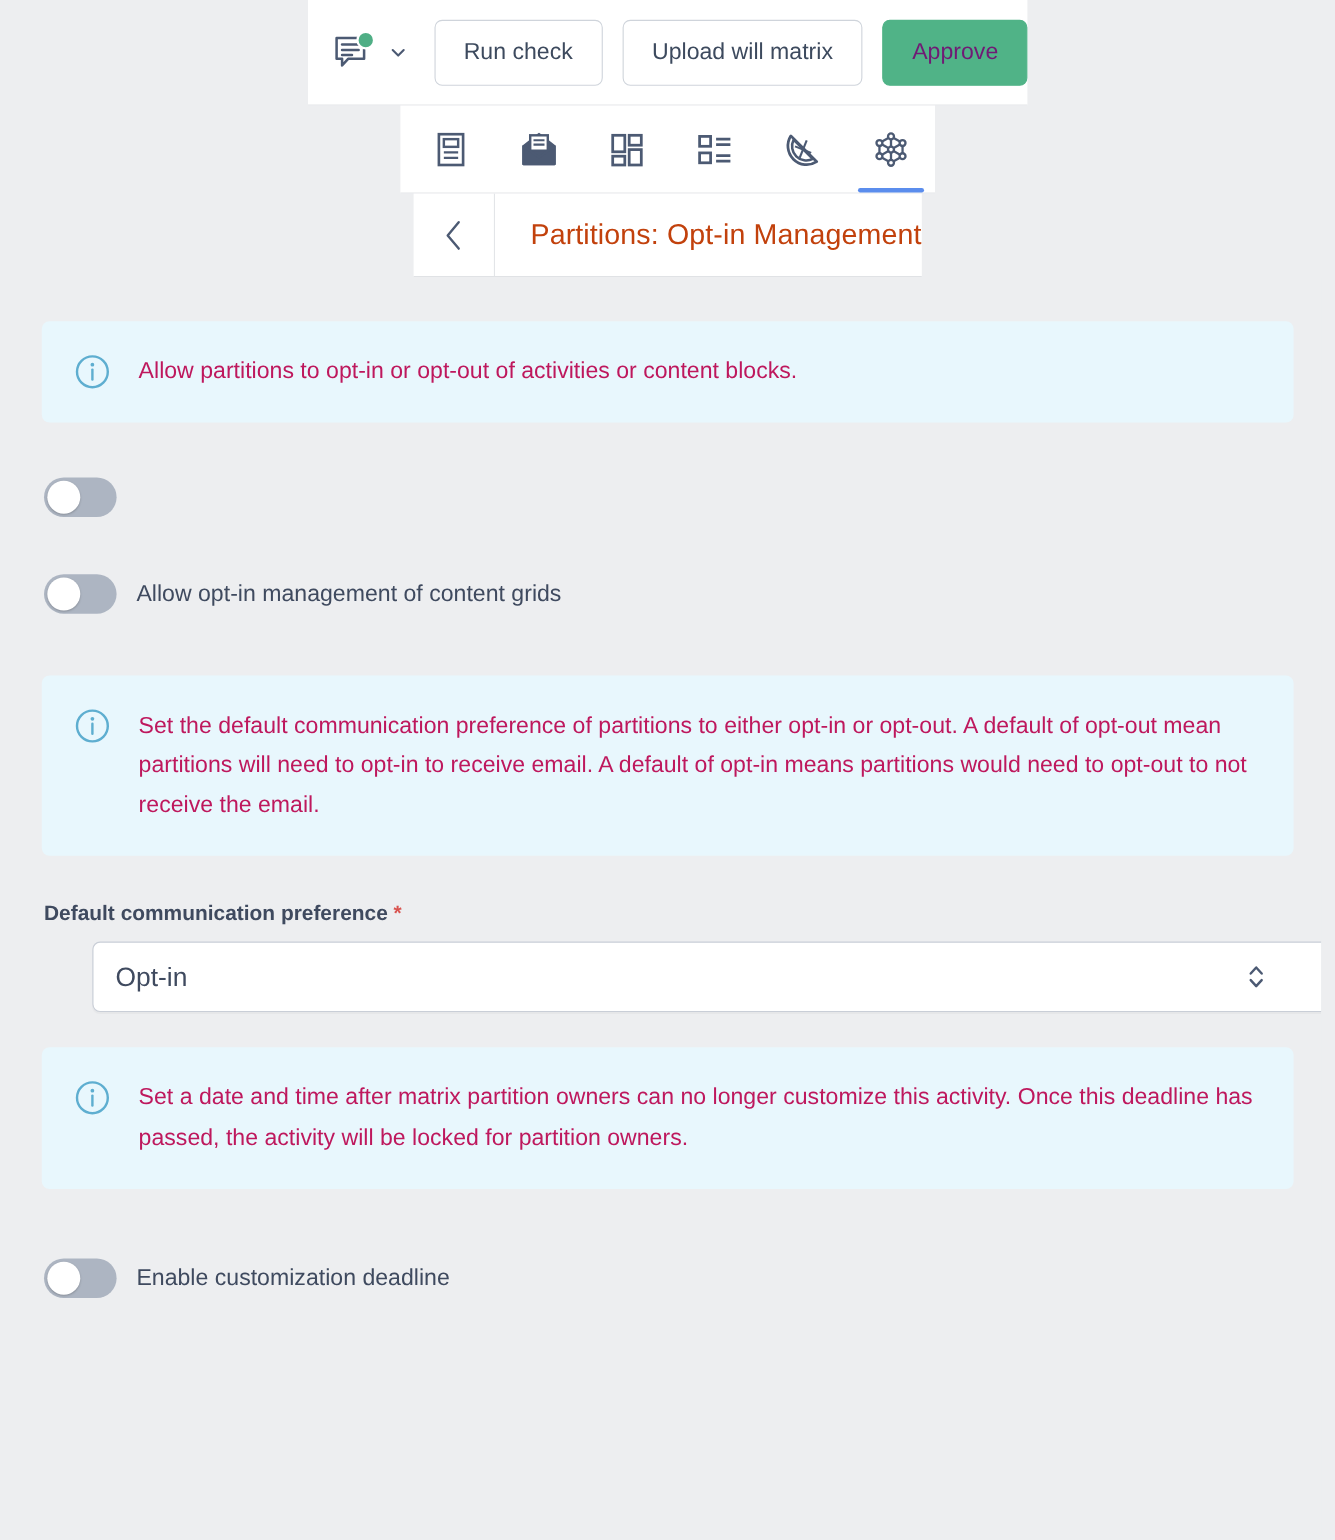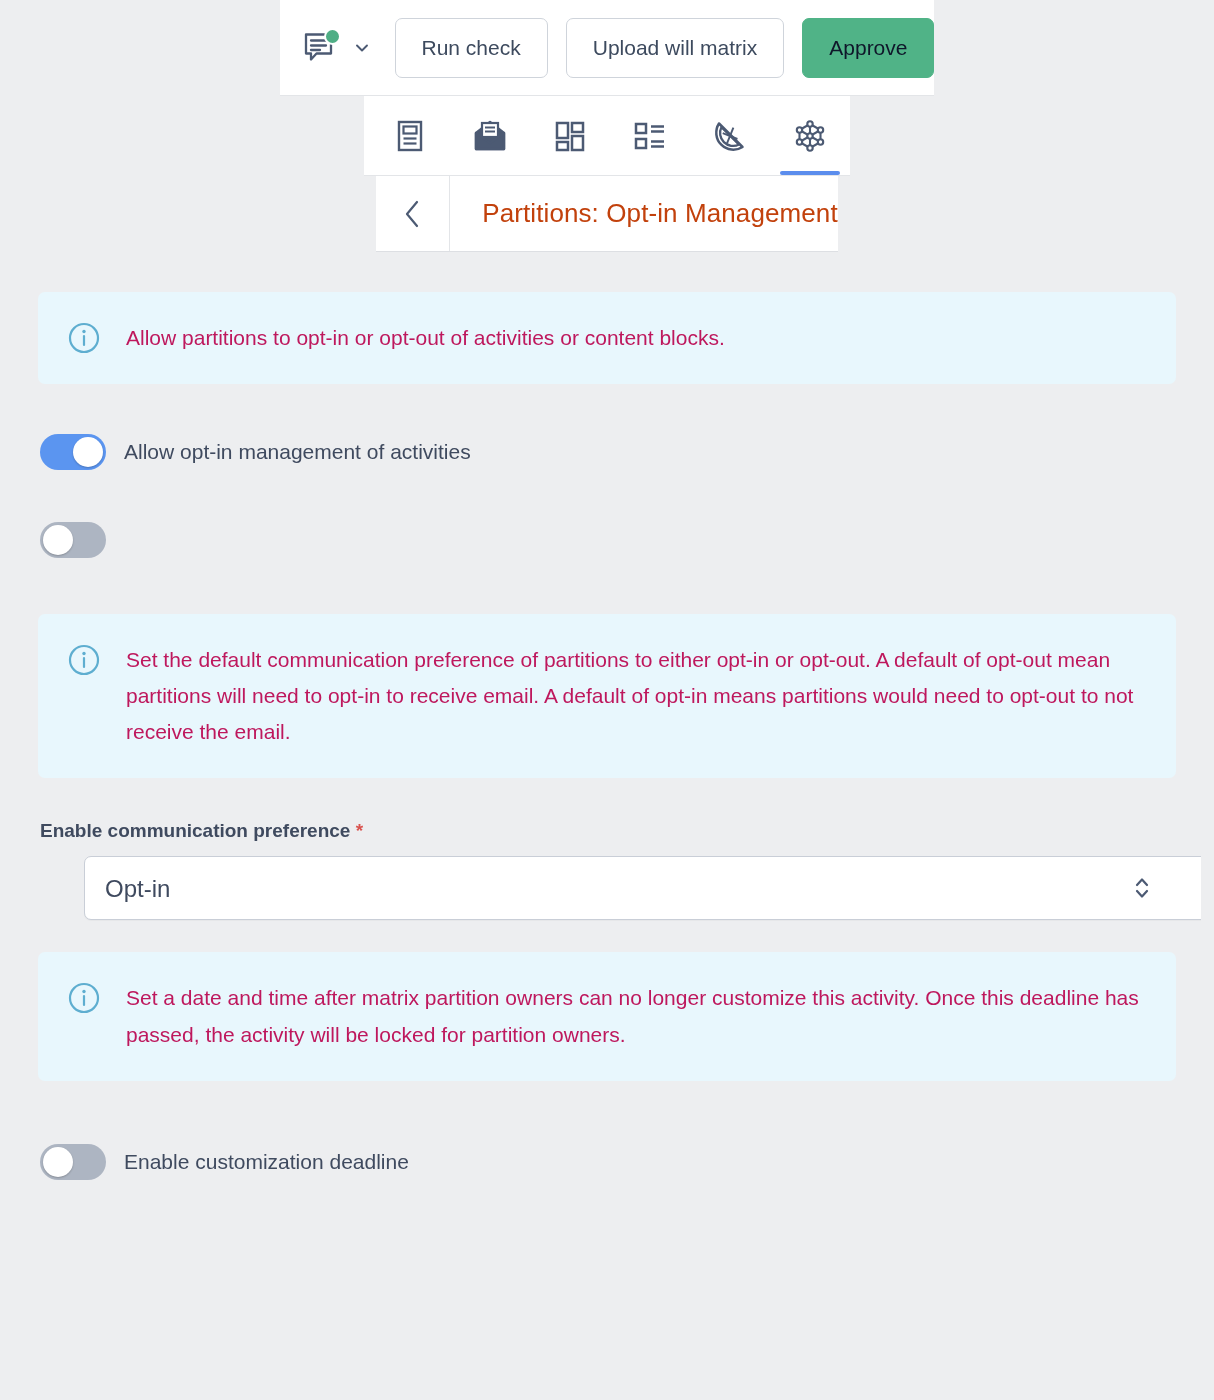--- a/index.html
+++ b/index.html
@@ -27,21 +27,21 @@
   }
   .chev-down { width: 18px; height: 18px; display: block; cursor: pointer; }
 
   .btn {
     height: 60px; border-radius: 7px; font-size: 21px;
     display: inline-flex; align-items: center; justify-content: center;
     padding: 0 26px; cursor: pointer; white-space: nowrap;
     font-family: "Liberation Sans", sans-serif;
   }
   .btn-outline { background: #fff; border: 1px solid #cfd4db; color: #3d4a5e; margin-right: 18px; }
-  .btn-primary { background: #50b387; border: 1px solid #50b387; color: #0f172a; }
+  .btn-primary { background: #50b387; border: 1px solid #50b387; color: #701a75; }
 
   
   .tabstrip {
     height: 80px; background: #ffffff; flex: none;
     display: flex; align-items: stretch; padding-left: 6px;
     border-bottom: 1px solid #e3e5e8;
   }
   .tab {
     width: 80px; display: flex; align-items: center; justify-content: center;
     position: relative; cursor: pointer;
@@ -243,48 +243,48 @@
       <svg class="i-icon" width="32" height="32" viewBox="0 0 32 32" fill="none">
         <circle cx="16" cy="16" r="14" stroke="#5eaed0" stroke-width="2.2"></circle>
         <circle cx="16" cy="9.5" r="1.7" fill="#5eaed0"></circle>
         <line x1="16" y1="14" x2="16" y2="23" stroke="#5eaed0" stroke-width="2.2" stroke-linecap="round"></line>
       </svg>
       <p>Allow partitions to opt-in or opt-out of activities or content blocks.</p>
     </div>
 
     <div class="toggles">
       <div class="toggle-row">
-        <div class="switch on">
+        <div class="switch">
           <span class="knob"></span>
         </div>
-        <span class="toggle-label">Allow opt-in management of activities</span>
       </div>
       <div class="toggle-row">
         <div class="switch">
           <span class="knob"></span>
         </div>
+        <span class="toggle-label">Allow opt-in management of content grids</span>
       </div>
     </div>
 
     <div class="gap-48"></div>
 
     <div class="info">
       <svg class="i-icon" width="32" height="32" viewBox="0 0 32 32" fill="none">
         <circle cx="16" cy="16" r="14" stroke="#5eaed0" stroke-width="2.2"></circle>
         <circle cx="16" cy="9.5" r="1.7" fill="#5eaed0"></circle>
         <line x1="16" y1="14" x2="16" y2="23" stroke="#5eaed0" stroke-width="2.2" stroke-linecap="round"></line>
       </svg>
       <p>Set the default communication preference of partitions to either opt-in or opt-out. A default of opt-out mean partitions will need to opt-in to receive email. A default of opt-in means partitions would need to opt-out to not receive the email.</p>
     </div>
 
     <div class="gap-42"></div>
 
     <div class="field">
       <div class="field-label">
-        <span>Enable communication preference</span>
+        <span>Default communication preference</span>
         <span class="req">*</span>
       </div>
       <div class="select-wrap">
         <select class="select">
           <option selected="">Opt-in</option>
           <option>Opt-out</option>
         </select>
         <svg class="select-arrow" width="20" height="30" viewBox="0 0 20 30" fill="none">
           <path d="M5 12L10 6.5L15 12" stroke="#4c5a73" stroke-width="2.2" stroke-linecap="round" stroke-linejoin="round"></path>
           <path d="M5 18L10 23.5L15 18" stroke="#4c5a73" stroke-width="2.2" stroke-linecap="round" stroke-linejoin="round"></path>

